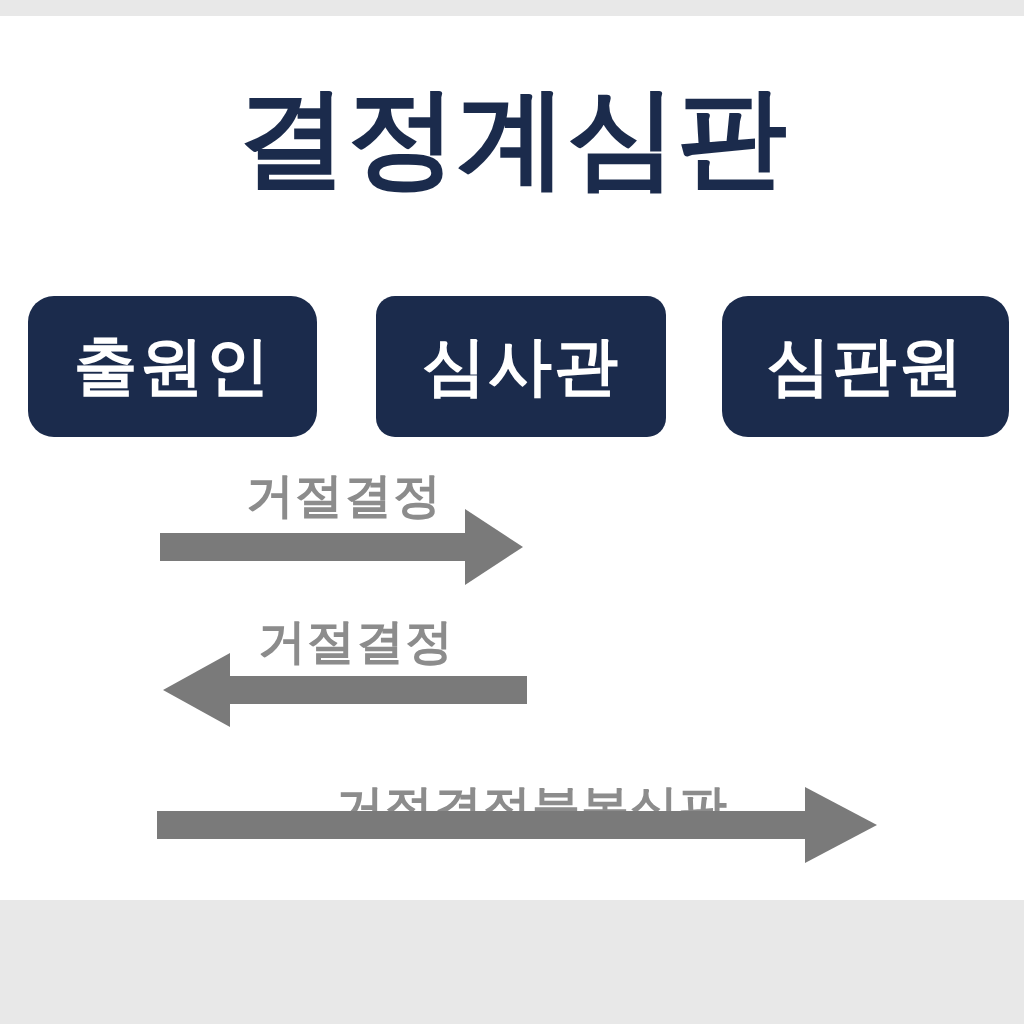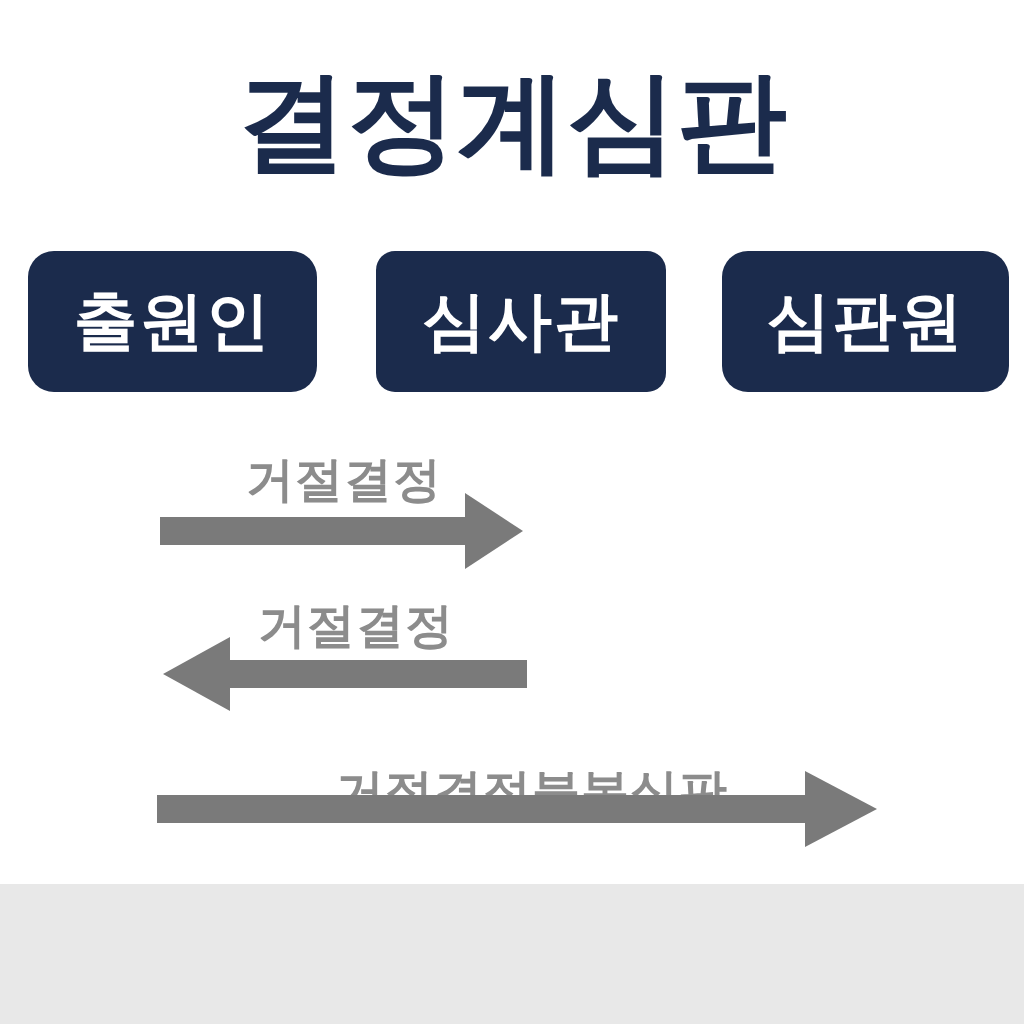--- a/index.html
+++ b/index.html
@@ -10,21 +10,21 @@
     --box-text: #ffffff;
   }
   * { margin: 0; padding: 0; box-sizing: border-box; }
   html, body { background: #e8e8e8; }
   body { font-family: "Liberation Sans", "DejaVu Sans", sans-serif; }
 
   .canvas {
     position: relative;
     width: 1024px;
     height: 884px;
-    margin: 0 auto;
+    margin: 16px auto;
     background: var(--background);
     overflow: hidden;
     padding-left: 28px;
   }
 
   
   .title {
     position: absolute;
     top: 52px;
     left: 0;
@@ -33,21 +33,21 @@
     font-size: 110px;
     line-height: 1.25;
     font-weight: 800;
     letter-spacing: 0px;
     color: var(--navy);
   }
 
   
   .actor-box {
     position: absolute;
-    top: 251px;
+    top: 280px;
     height: 141px;
     background: var(--navy);
     border-radius: 26px;
     display: flex;
     align-items: center;
     justify-content: center;
     font-family: Liberation Serif, serif;
   }
   .actor-box .actor-label {
     color: var(--box-text);

